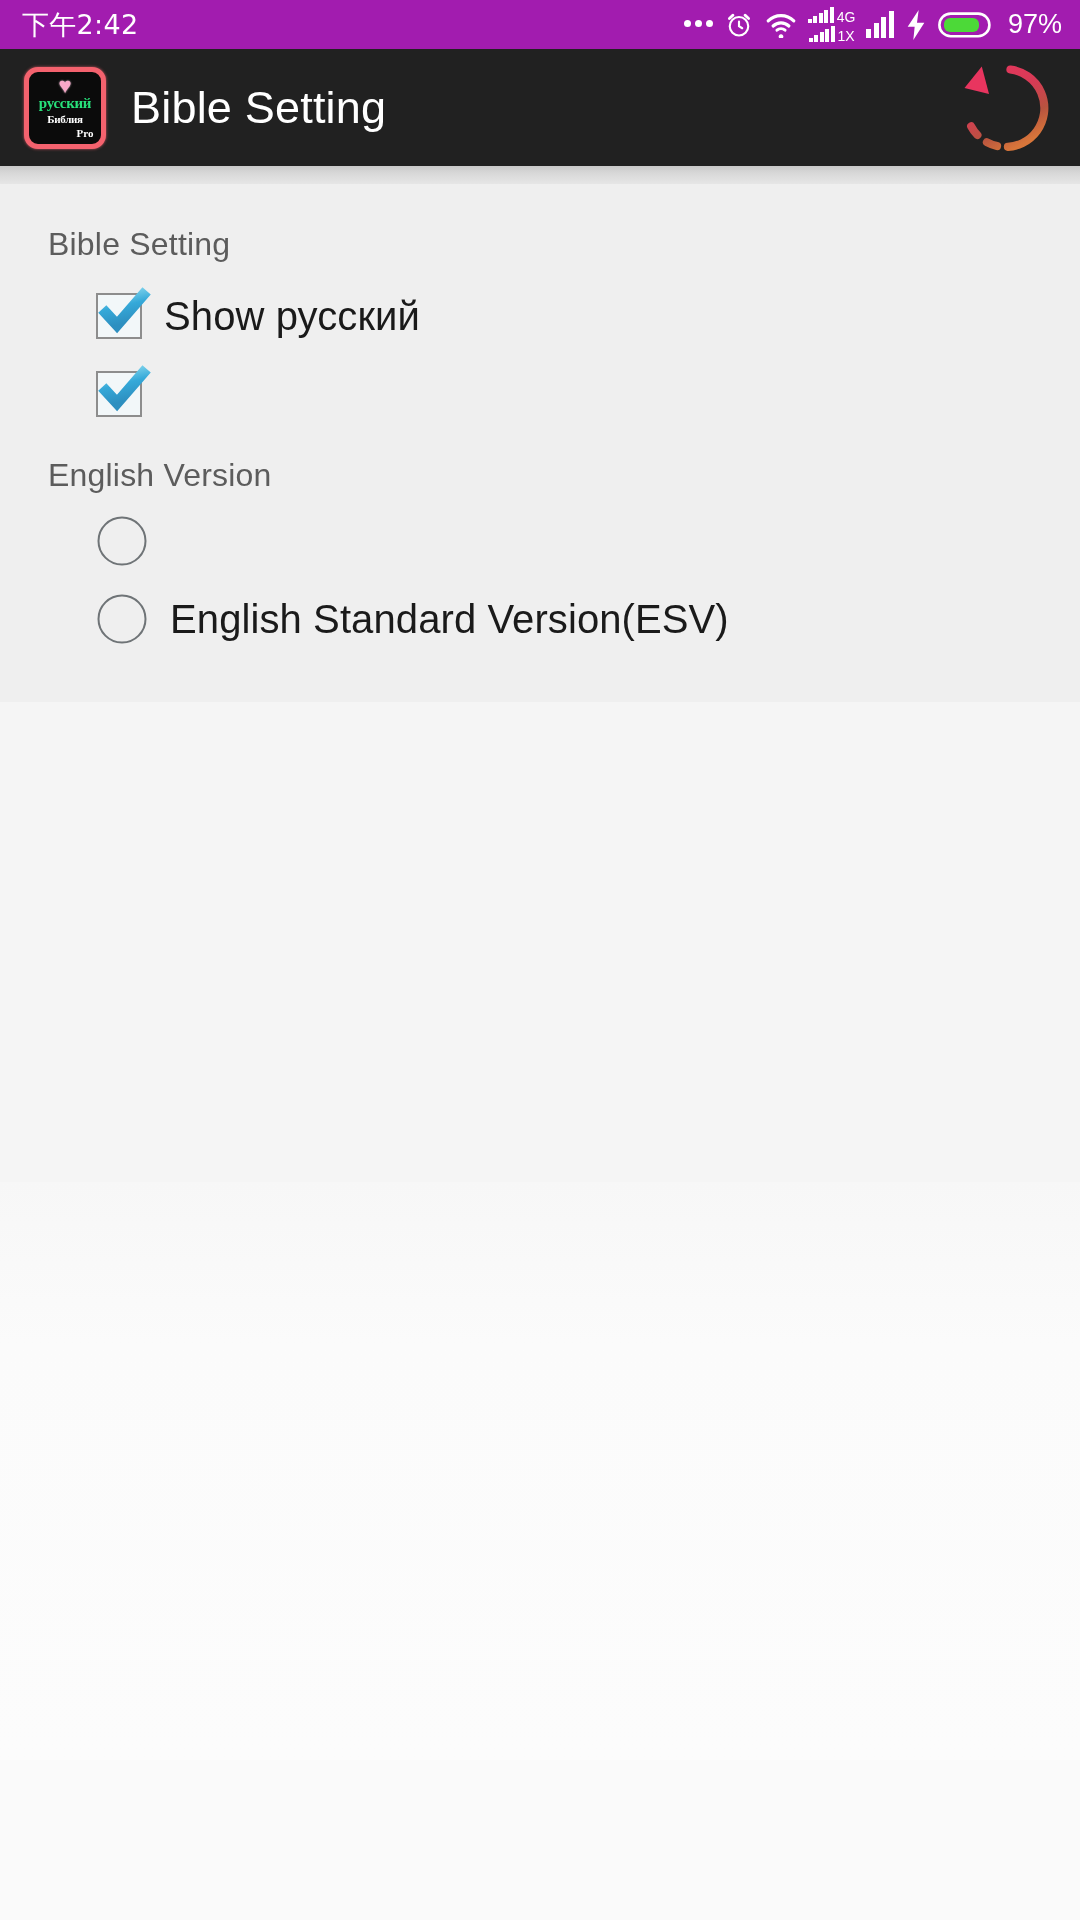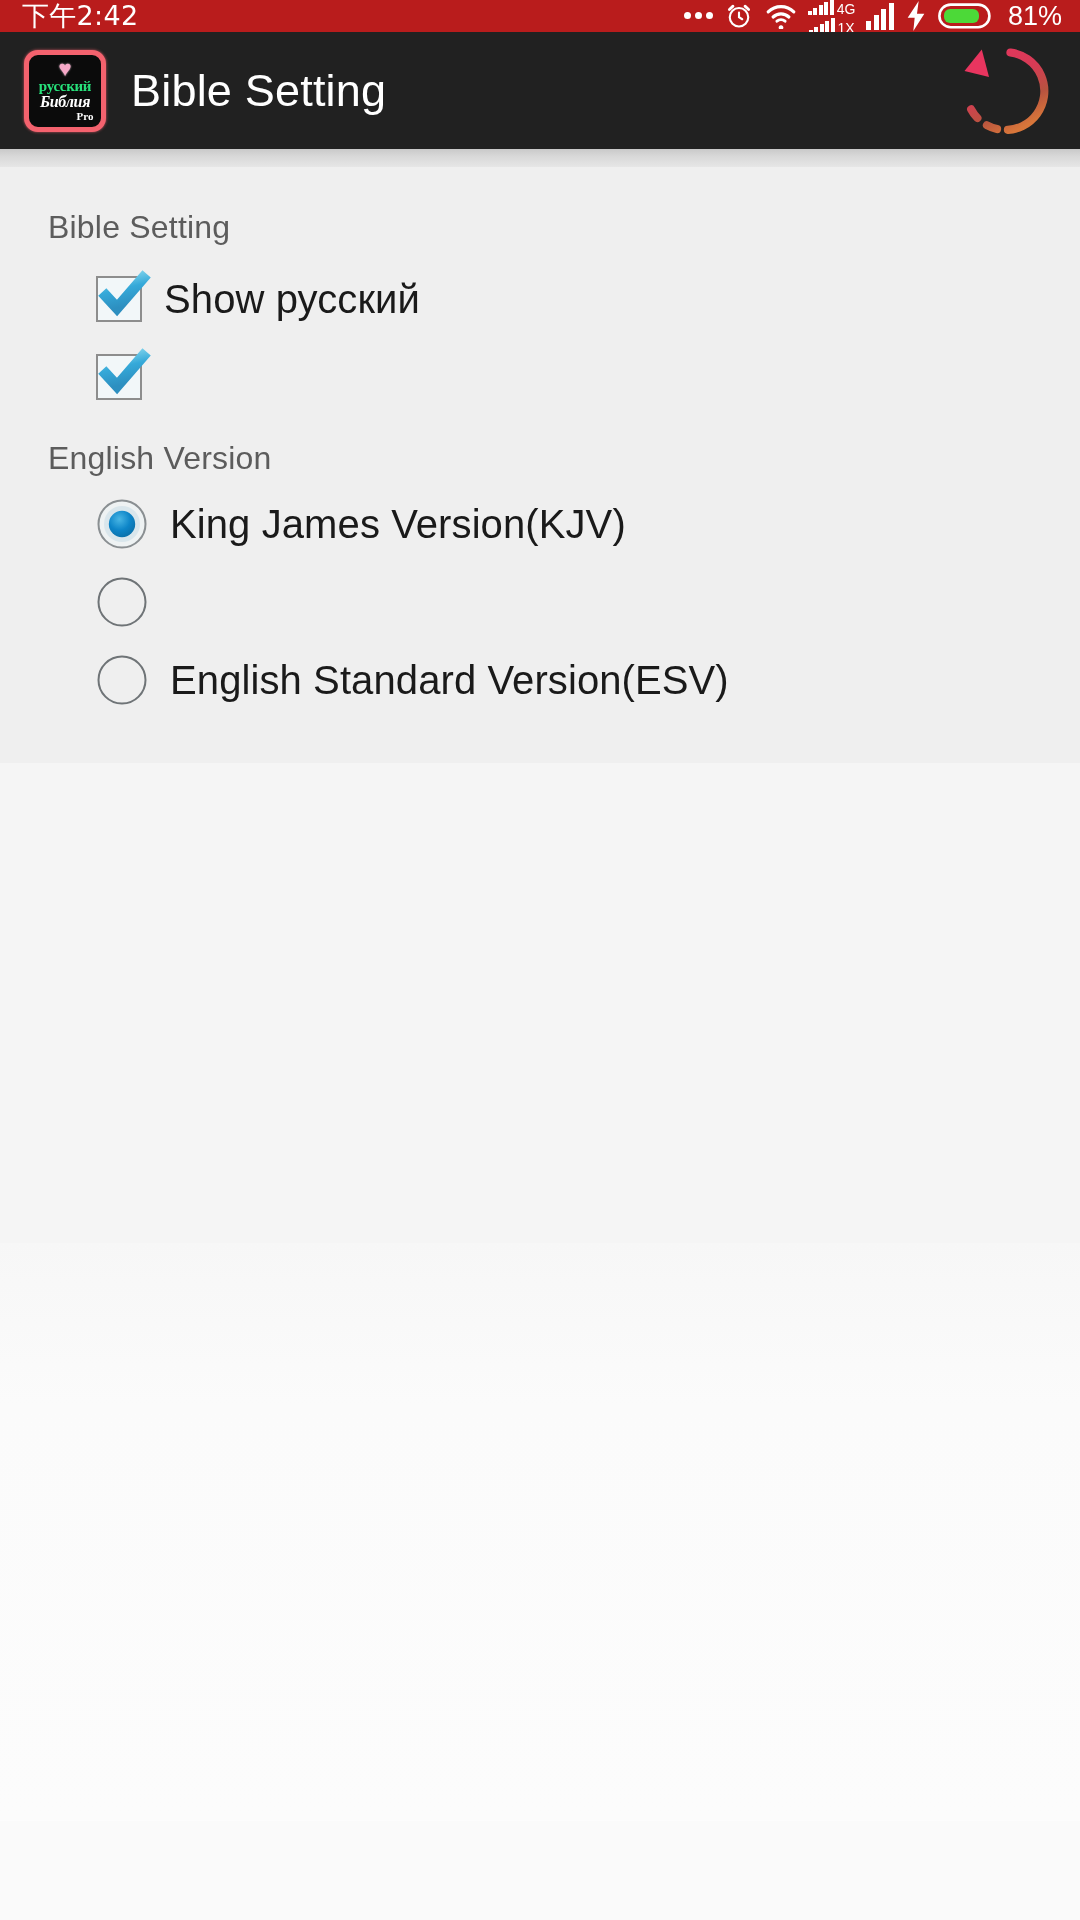--- a/index.html
+++ b/index.html
@@ -12,22 +12,22 @@
 
   body {
     font-family: "Liberation Sans", sans-serif;
     background: #fafafa;
   }
 
   
   .status-bar {
     position: relative;
     width: 1080px;
-    height: 32px;
-    background: #b91c1c;
+    height: 49px;
+    background: #a21caf;
     display: flex;
     align-items: center;
     justify-content: space-between;
     padding: 0 18px 0 22px;
   }
   .status-clock {
     color: #ffffff;
     font-size: 27px;
     letter-spacing: 0.3px;
     font-family: "DejaVu Sans", "Liberation Sans", sans-serif;
@@ -94,26 +94,25 @@
   .app-icon .ru {
     color: #27e07a;
     font-size: 15px;
     line-height: 16px;
     font-family: Liberation Serif, serif;
     font-weight: bold;
     letter-spacing: -0.3px;
   }
   .app-icon .bib {
     color: #ffffff;
-    font-size: 16px;
+    font-size: 11px;
     line-height: 16px;
     font-family: "Liberation Serif", serif;
     font-weight: bold;
     letter-spacing: -0.3px;
-    font-style: italic;
   }
   .app-icon .pro {
     color: #ffffff;
     font-size: 11px;
     line-height: 12px;
     font-family: "Liberation Serif", serif;
     font-weight: bold;
     margin-left: 40px;
   }
 
@@ -289,21 +288,21 @@
       </svg>
     </span>
 
     <span class="si">
       <svg width="56" height="28" viewBox="0 0 56 28">
         <rect x="1.4" y="2.6" width="50" height="22.6" rx="11.3" fill="none" stroke="#fff" stroke-width="2.6"></rect>
         <rect x="6" y="7" width="35" height="14" rx="6" fill="#4cd938"></rect>
       </svg>
     </span>
 
-    <span class="battery-pct">81%</span>
+    <span class="battery-pct">97%</span>
   </div>
 </div>
 
 <div class="action-bar">
 
   <div class="app-icon">
     <span class="heart">♥</span>
     <span class="ru">русский</span>
     <span class="bib">Библия</span>
     <span class="pro">Pro</span>
@@ -354,37 +353,20 @@
     <span class="cbox">
       <span class="box"></span>
       <svg class="tick" viewBox="0 0 58 58">
         <path d="M11 30 L22 42 L48 12" fill="none" stroke="url(#ck)" stroke-width="11" stroke-linecap="square" stroke-linejoin="miter"></path>
       </svg>
     </span>
   </div>
 
   <div class="section-header second">English Version</div>
 
-  <div class="opt-row">
-    <span class="radio">
-      <svg width="52" height="52" viewBox="0 0 52 52">
-        <defs>
-          <radialGradient id="rdo" cx="0.4" cy="0.32" r="0.75">
-            <stop offset="0%" stop-color="#49b6e4"></stop>
-            <stop offset="55%" stop-color="#0d85c8"></stop>
-            <stop offset="100%" stop-color="#0a6ea6"></stop>
-          </radialGradient>
-        </defs>
-        <circle cx="26" cy="26" r="23.5" fill="#eef2f3" stroke="#8a8f92" stroke-width="2"></circle>
-        <circle cx="26" cy="26" r="18" fill="#d9e6ec"></circle>
-        <circle cx="26" cy="26" r="13.2" fill="url(#rdo)"></circle>
-      </svg>
-    </span>
-    <span class="opt-label">King James Version(KJV)</span>
-  </div>
 
   <div class="opt-row">
     <span class="radio">
       <svg width="52" height="52" viewBox="0 0 52 52">
         <circle cx="26" cy="26" r="23.5" fill="none" stroke="#6f7477" stroke-width="2"></circle>
       </svg>
     </span>
   </div>
 
   <div class="opt-row">

